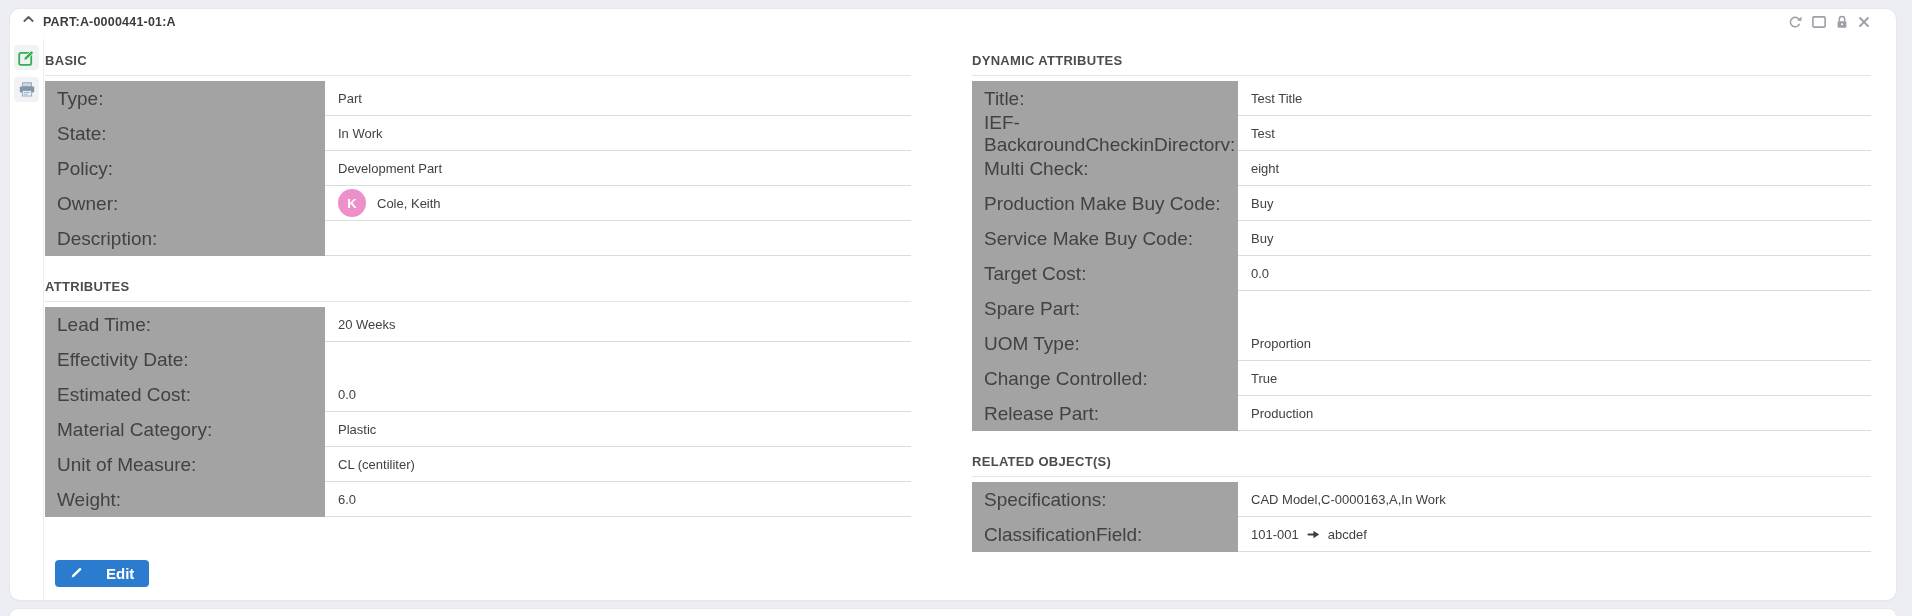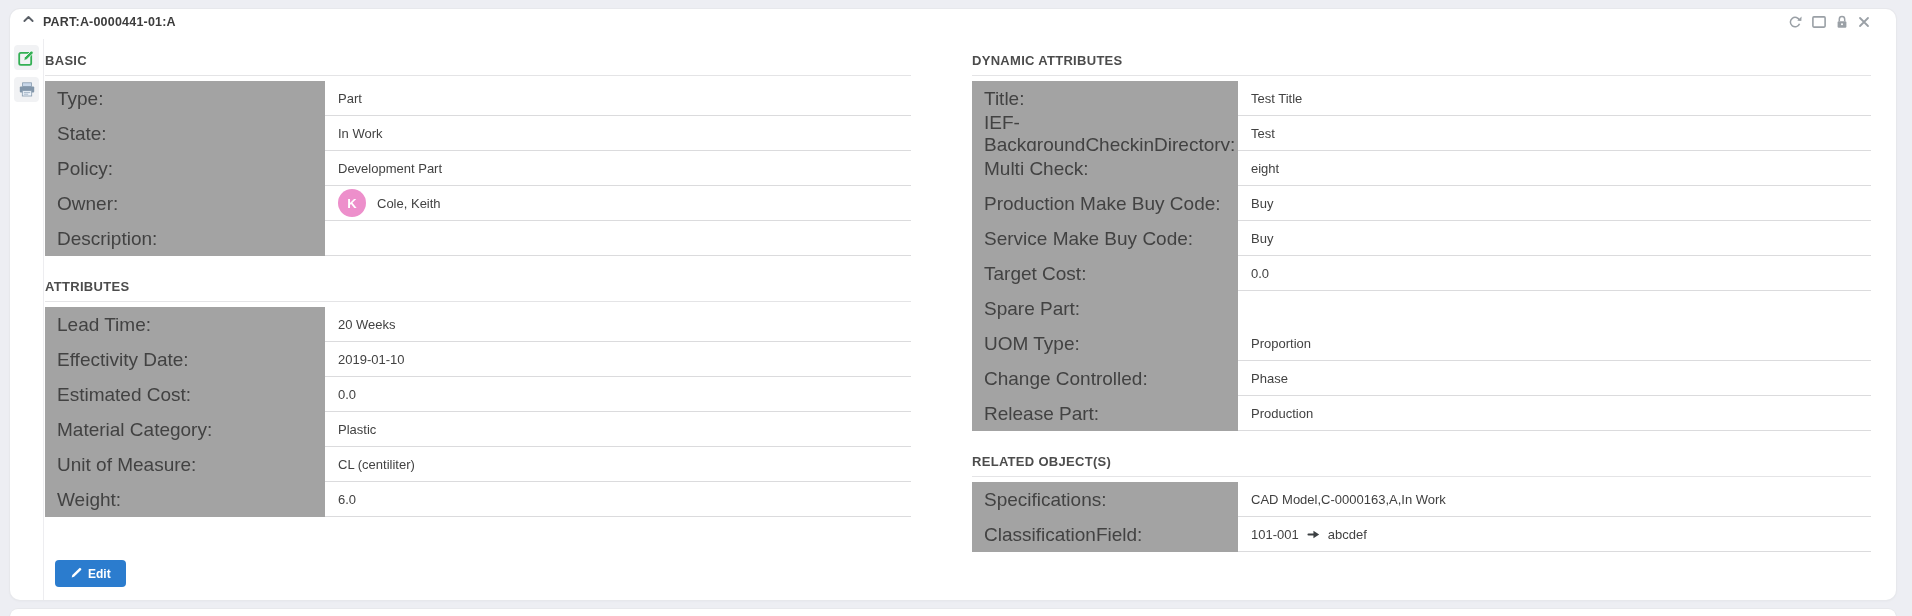--- a/index.html
+++ b/index.html
@@ -39,22 +39,22 @@
   .col-right .row-label{width:266px}
   .row-value{flex:1;display:flex;align-items:center;padding-left:13px;
     border-bottom:1px solid #dbdbdd;font-size:13px;color:#424242;gap:7px;min-width:0}
   .avatar{width:28px;height:28px;border-radius:50%;display:flex;align-items:center;
     justify-content:center;color:#fff;font-size:13px;font-weight:700;margin-right:4px;flex-shrink:0}
   a.link{color:#404040;text-decoration:none;cursor:pointer}
   .arrow-icon{display:flex;align-items:center;margin:0 1px}
 
   .edit-btn{position:absolute;left:45px;top:551px;height:27px;padding:0 15px;
     background:#2b7cce;border:none;border-radius:4px;color:#fff;
-    font-family:inherit;font-size:12px;font-weight:700;
-    display:flex;align-items:center;gap:5px;cursor:pointer}
+    font-family:inherit;font-size:15px;font-weight:700;
+    display:flex;align-items:center;gap:23px;cursor:pointer}
 
   .next-card{position:absolute;left:10px;top:609px;width:1886px;height:8px;
     background:#ffffff;border-radius:10px 10px 0 0;box-shadow:0 0 0 1px #e7e8ec}
 </style>
 </head>
 <body>
 
 <div class="card">
 
   <div class="card-header">
@@ -154,23 +154,20 @@
       <div class="section-title">ATTRIBUTES</div>
       <div class="rows">
           <div class="row">
             <div class="row-label">Lead Time:</div>
             <div class="row-value">
               <span>20 Weeks</span>
             </div>
           </div>
           <div class="row">
             <div class="row-label">Effectivity Date:</div>
-            <div class="row-value">
-              <span>2019-01-10</span>
-            </div>
           </div>
           <div class="row">
             <div class="row-label">Estimated Cost:</div>
             <div class="row-value">
               <span>0.0</span>
             </div>
           </div>
           <div class="row">
             <div class="row-label">Material Category:</div>
             <div class="row-value">
@@ -238,21 +235,21 @@
           </div>
           <div class="row">
             <div class="row-label">UOM Type:</div>
             <div class="row-value">
               <span>Proportion</span>
             </div>
           </div>
           <div class="row">
             <div class="row-label">Change Controlled:</div>
             <div class="row-value">
-              <span>Phase</span>
+              <span>True</span>
             </div>
           </div>
           <div class="row">
             <div class="row-label">Release Part:</div>
             <div class="row-value">
               <span>Production</span>
             </div>
           </div>
         </div>
     </div>

